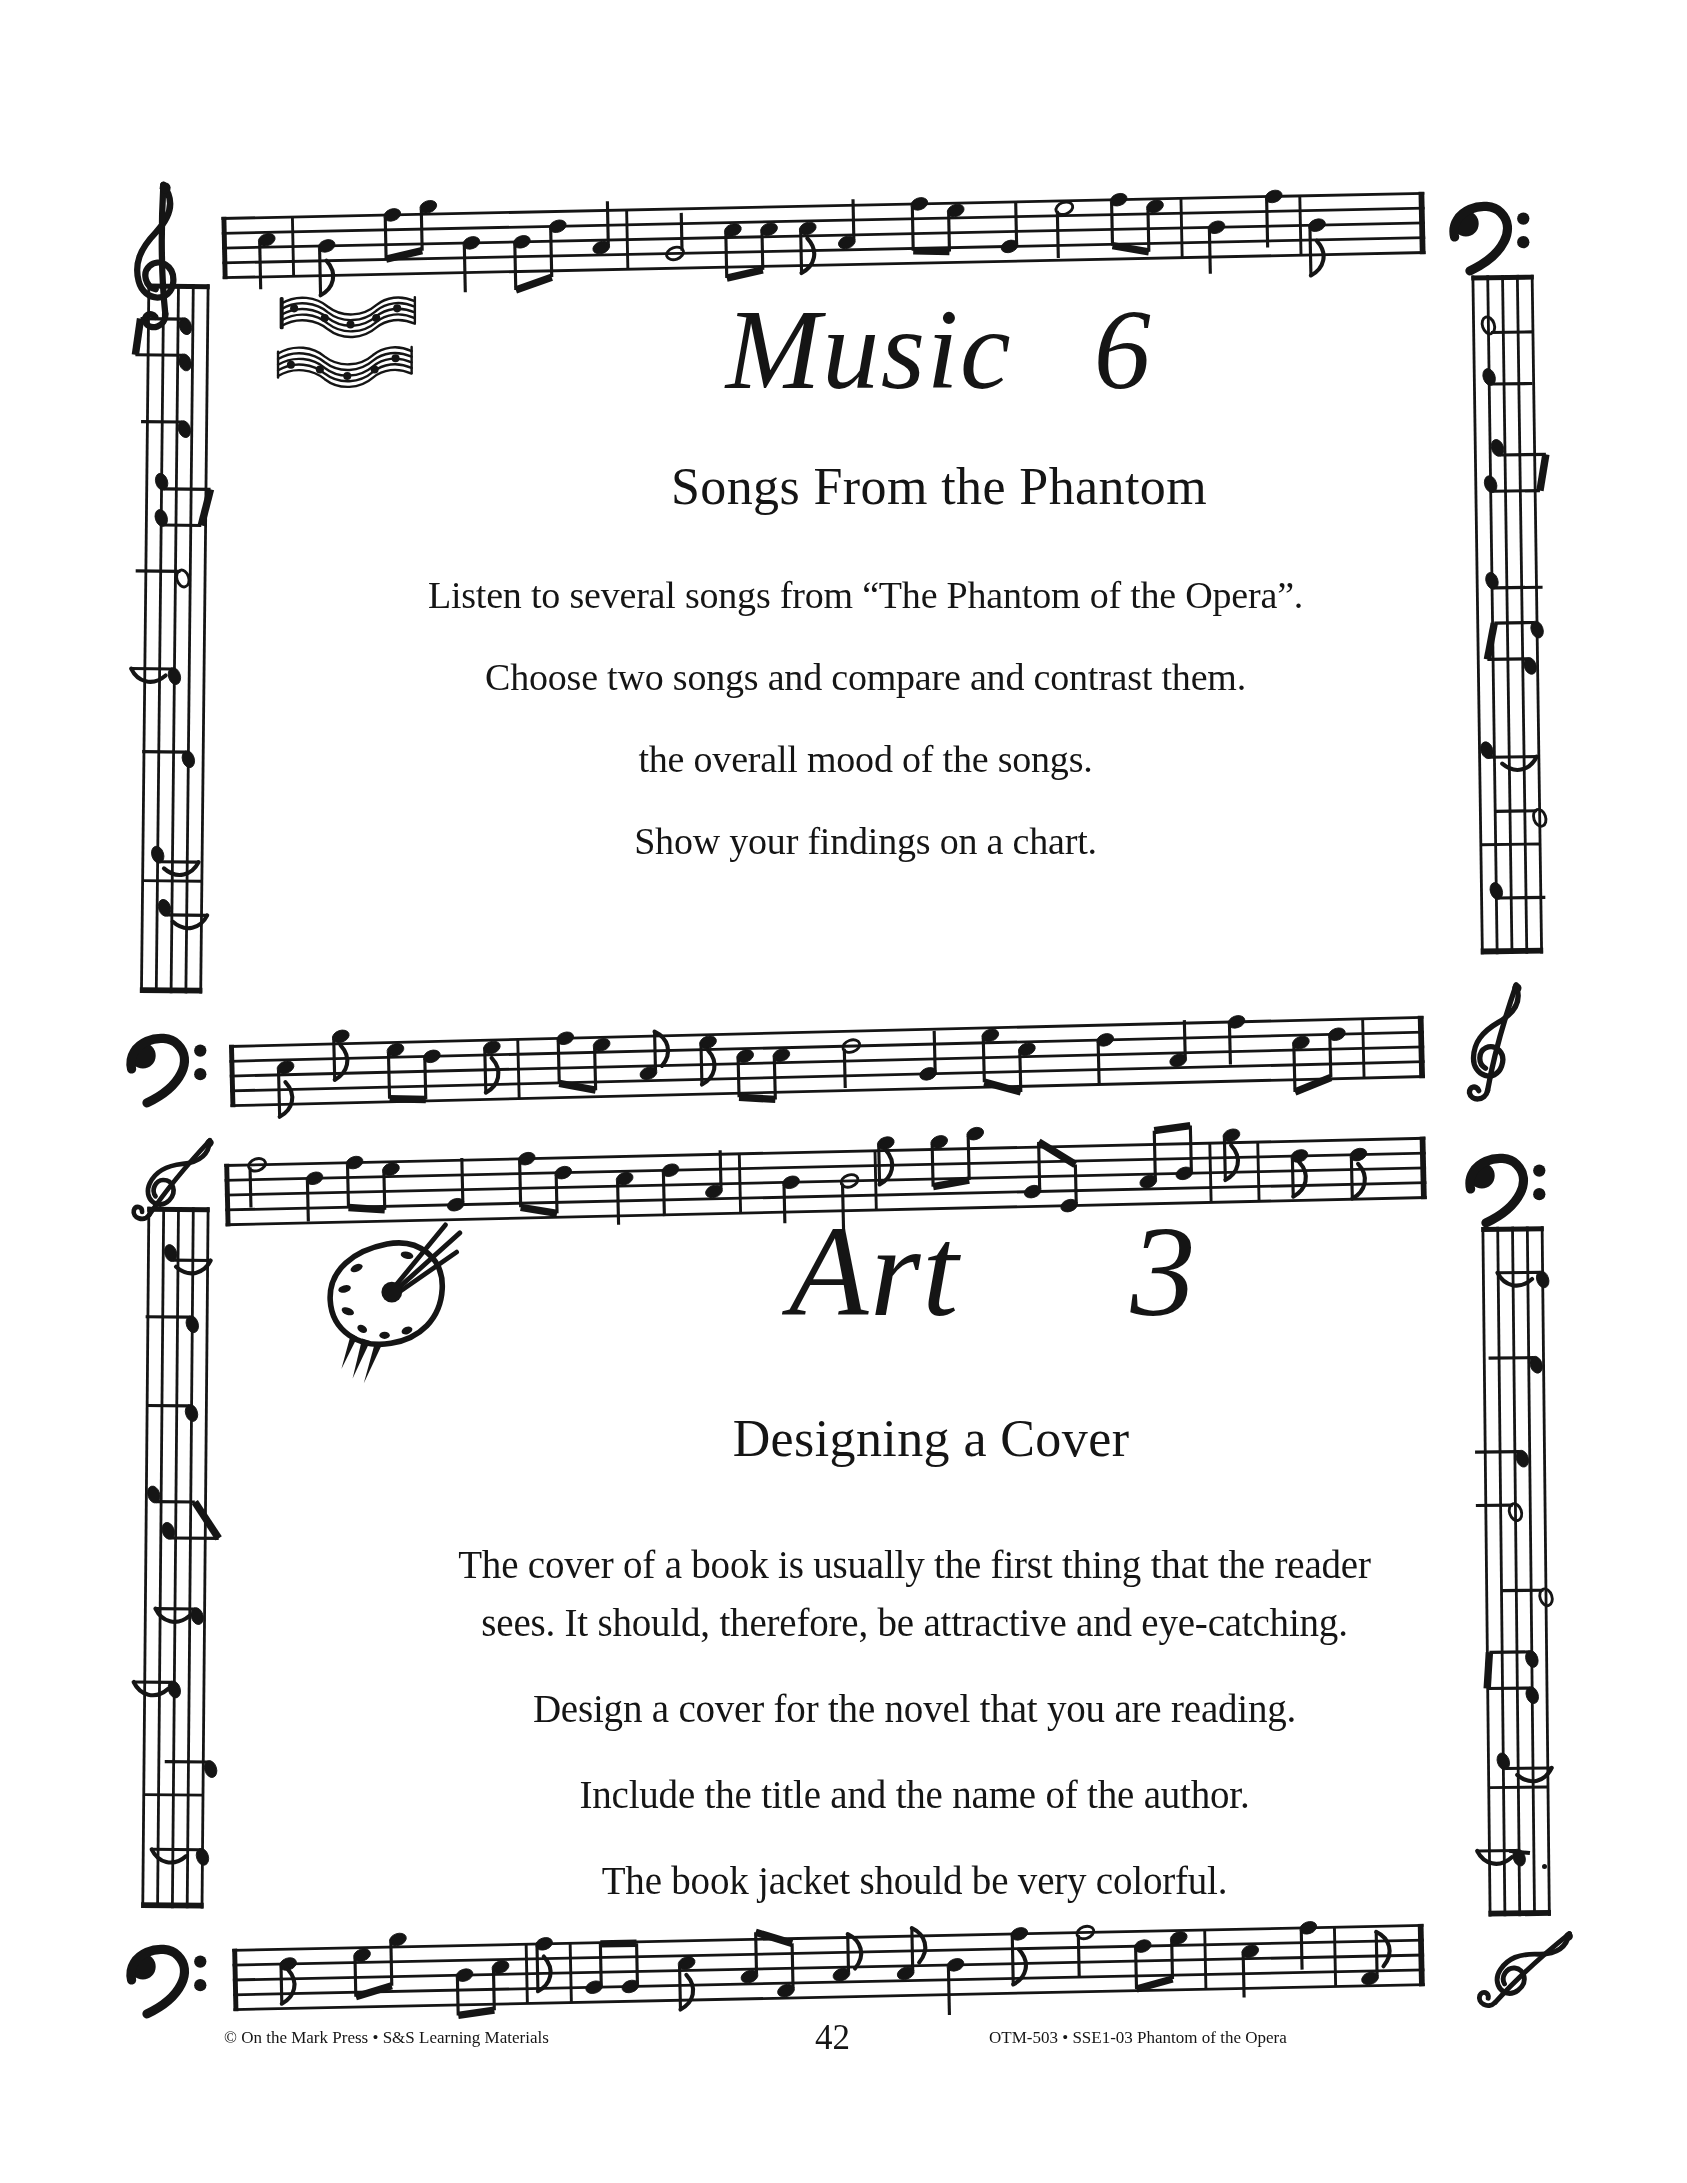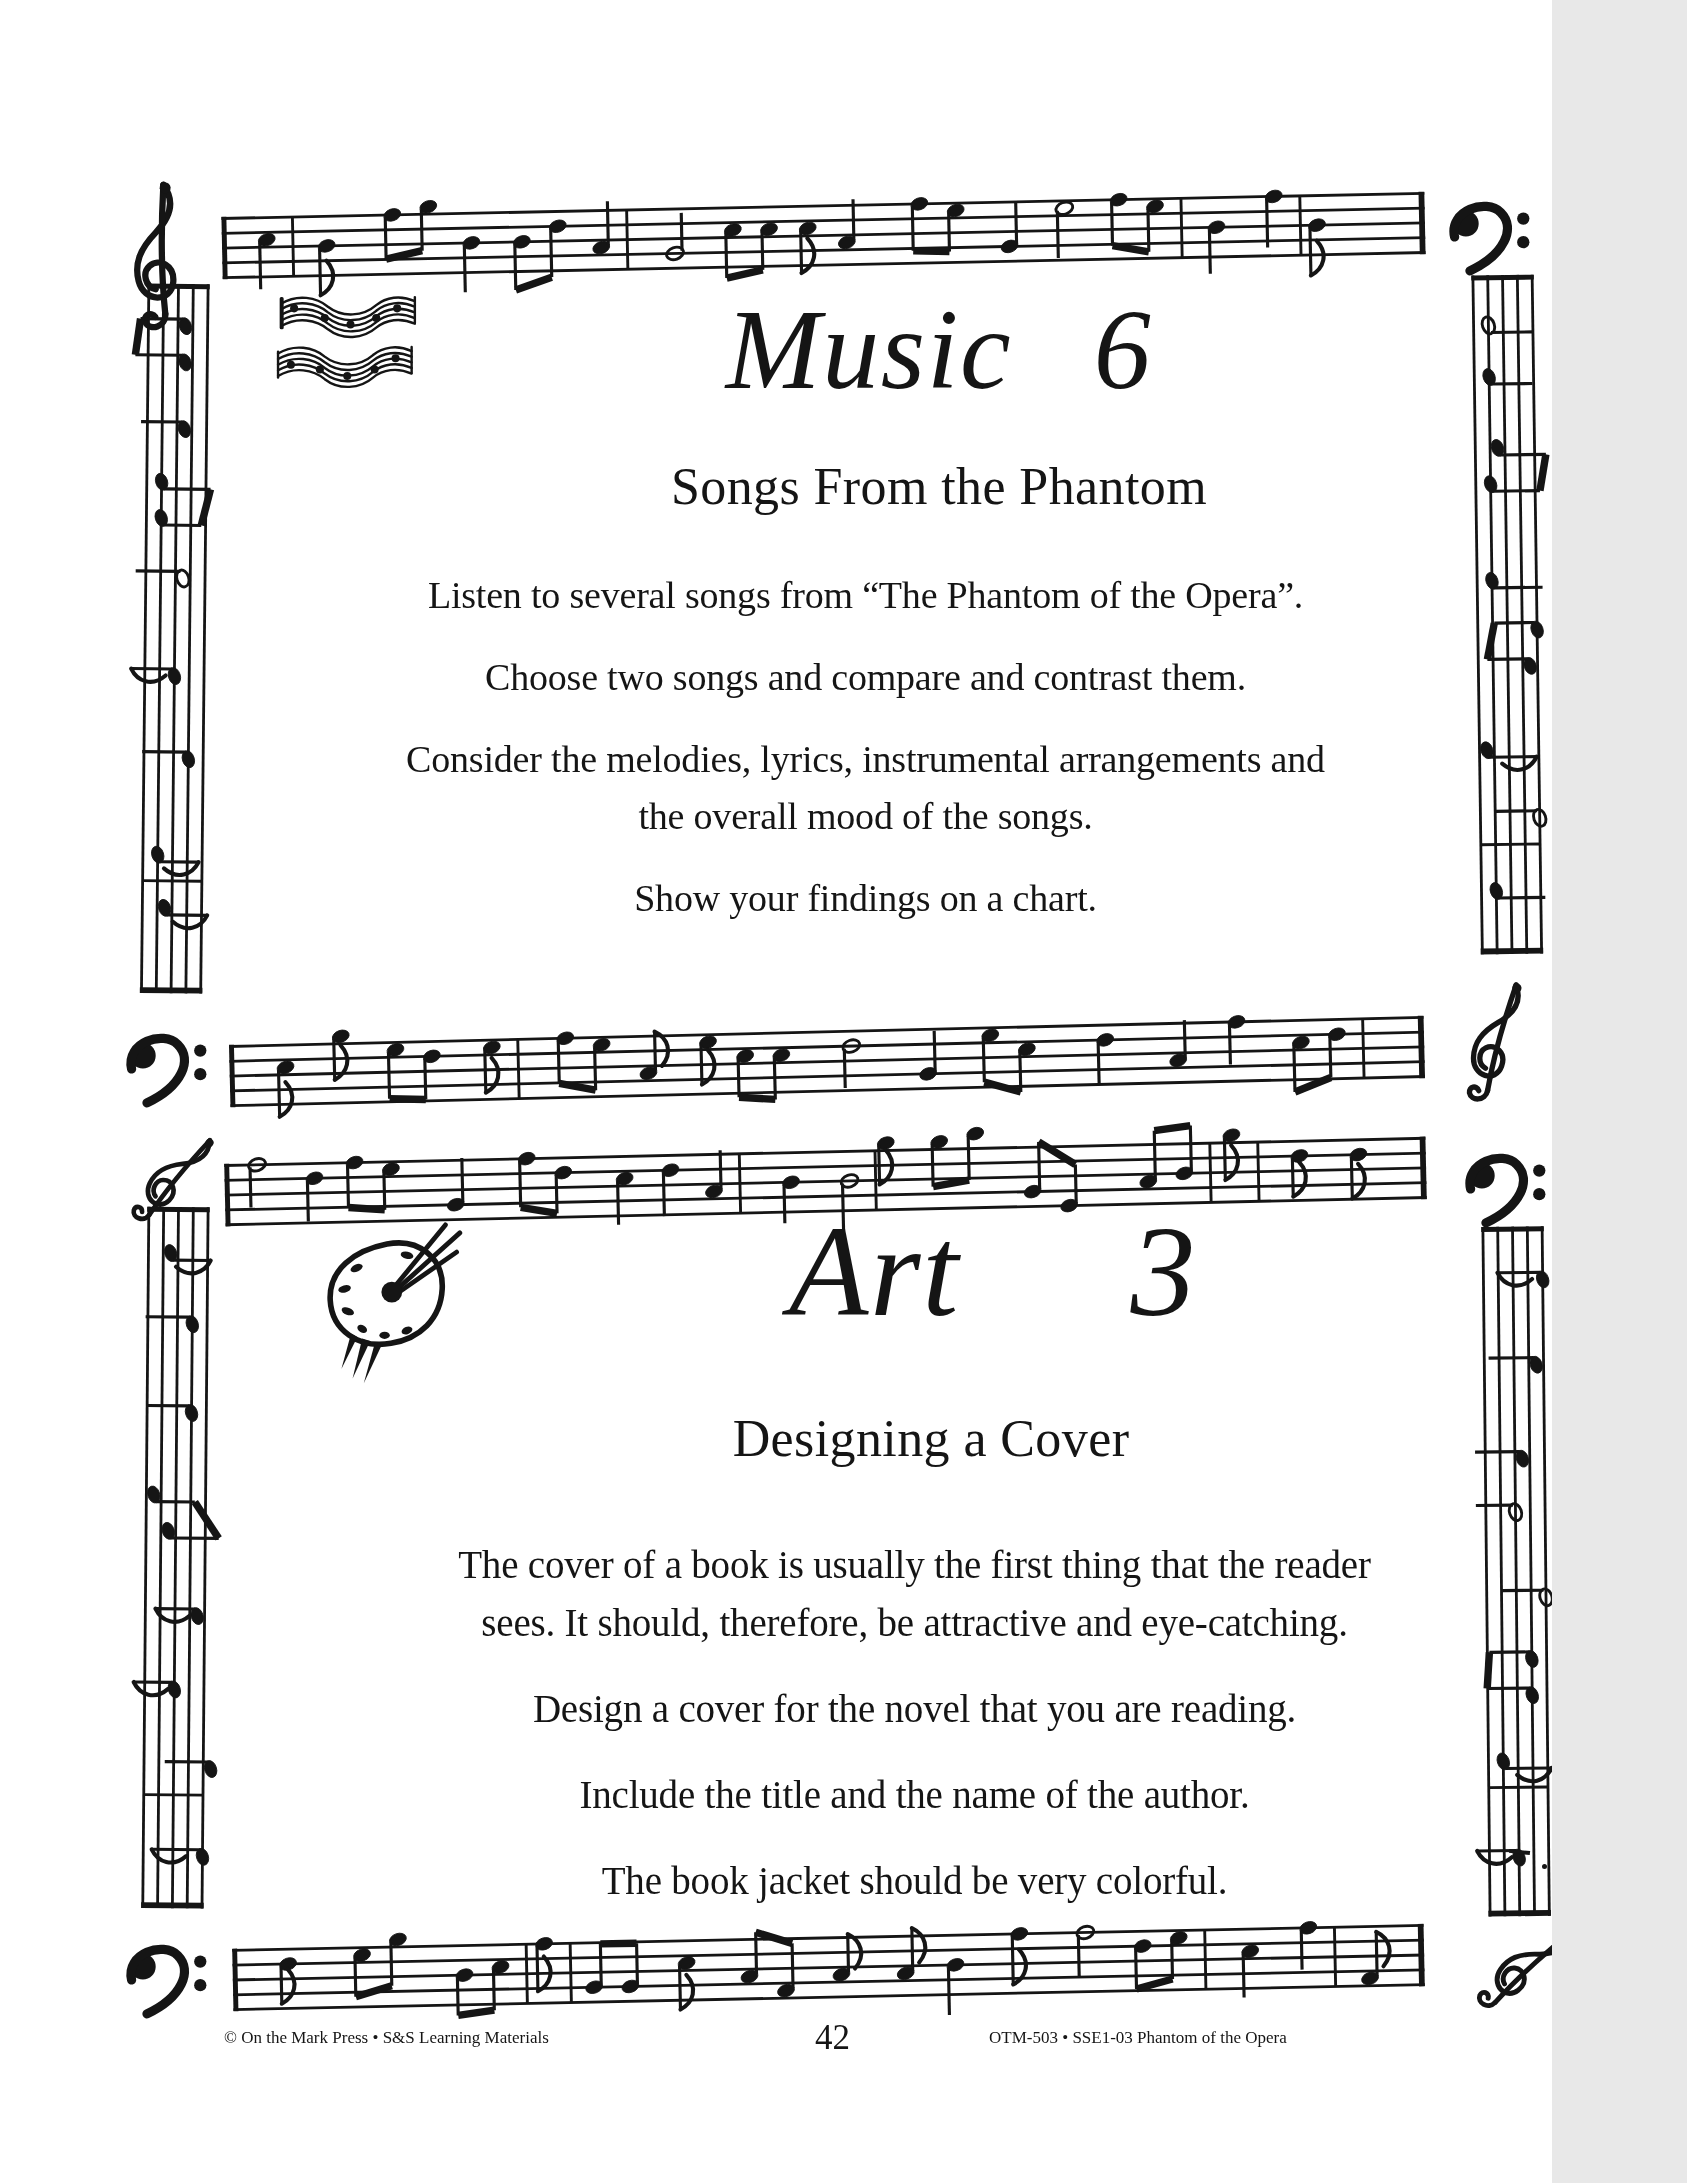--- a/index.html
+++ b/index.html
@@ -1,19 +1,19 @@
 <!DOCTYPE html>
 <html style="--ink: #151515; --paper: #ffffff;font-size:13px"><head>
 <meta charset="utf-8">
 <style>
   :root { --ink:#151515; --paper:#ffffff; }
   * { margin:0; padding:0; box-sizing:border-box; }
   html,body { background:#e8e8e8; }
   .page {
-    position:relative; width:1552px; height:2183px;
+    position:relative; width:1687px; height:2183px;
     background:var(--paper); overflow:hidden;
     font-family:"Liberation Serif","DejaVu Serif",serif; color:var(--ink);
   }
   .abs { position:absolute; }
   .staff-h { position:absolute; }
   .vwrap { position:absolute; transform-origin:top left; }
   .clef { position:absolute; color:var(--ink); }
   .title {
     position:absolute; text-align:center; font-style:italic;
     line-height:1; white-space:nowrap; color:var(--ink);
@@ -313,21 +313,20 @@
   <div class="subtitle" style="left:428px;top:458px;width:1022px">Songs From the Phantom</div>
 
   <div class="body-block music" style="left:264px;top:567px;width:1203px">
     <div class="para">
         <div class="line">Listen to several songs from “The Phantom of the Opera”.</div>
       </div>
     <div class="para">
         <div class="line">Choose two songs and compare and contrast them.</div>
       </div>
     <div class="para">
-      <div class="line">Consider the melodies, lyrics, instrumental arrangements and</div>
       <div class="line">the overall mood of the songs.</div>
     </div>
     <div class="para">
         <div class="line">Show your findings on a chart.</div>
       </div>
   </div>
 
   <svg class="clef" style="left:130px;top:1119px;width:87px;height:117px;transform:rotate(36deg)" viewBox="0 0 105 142" width="87" height="117">
       <use href="#treble"></use>
     </svg>

